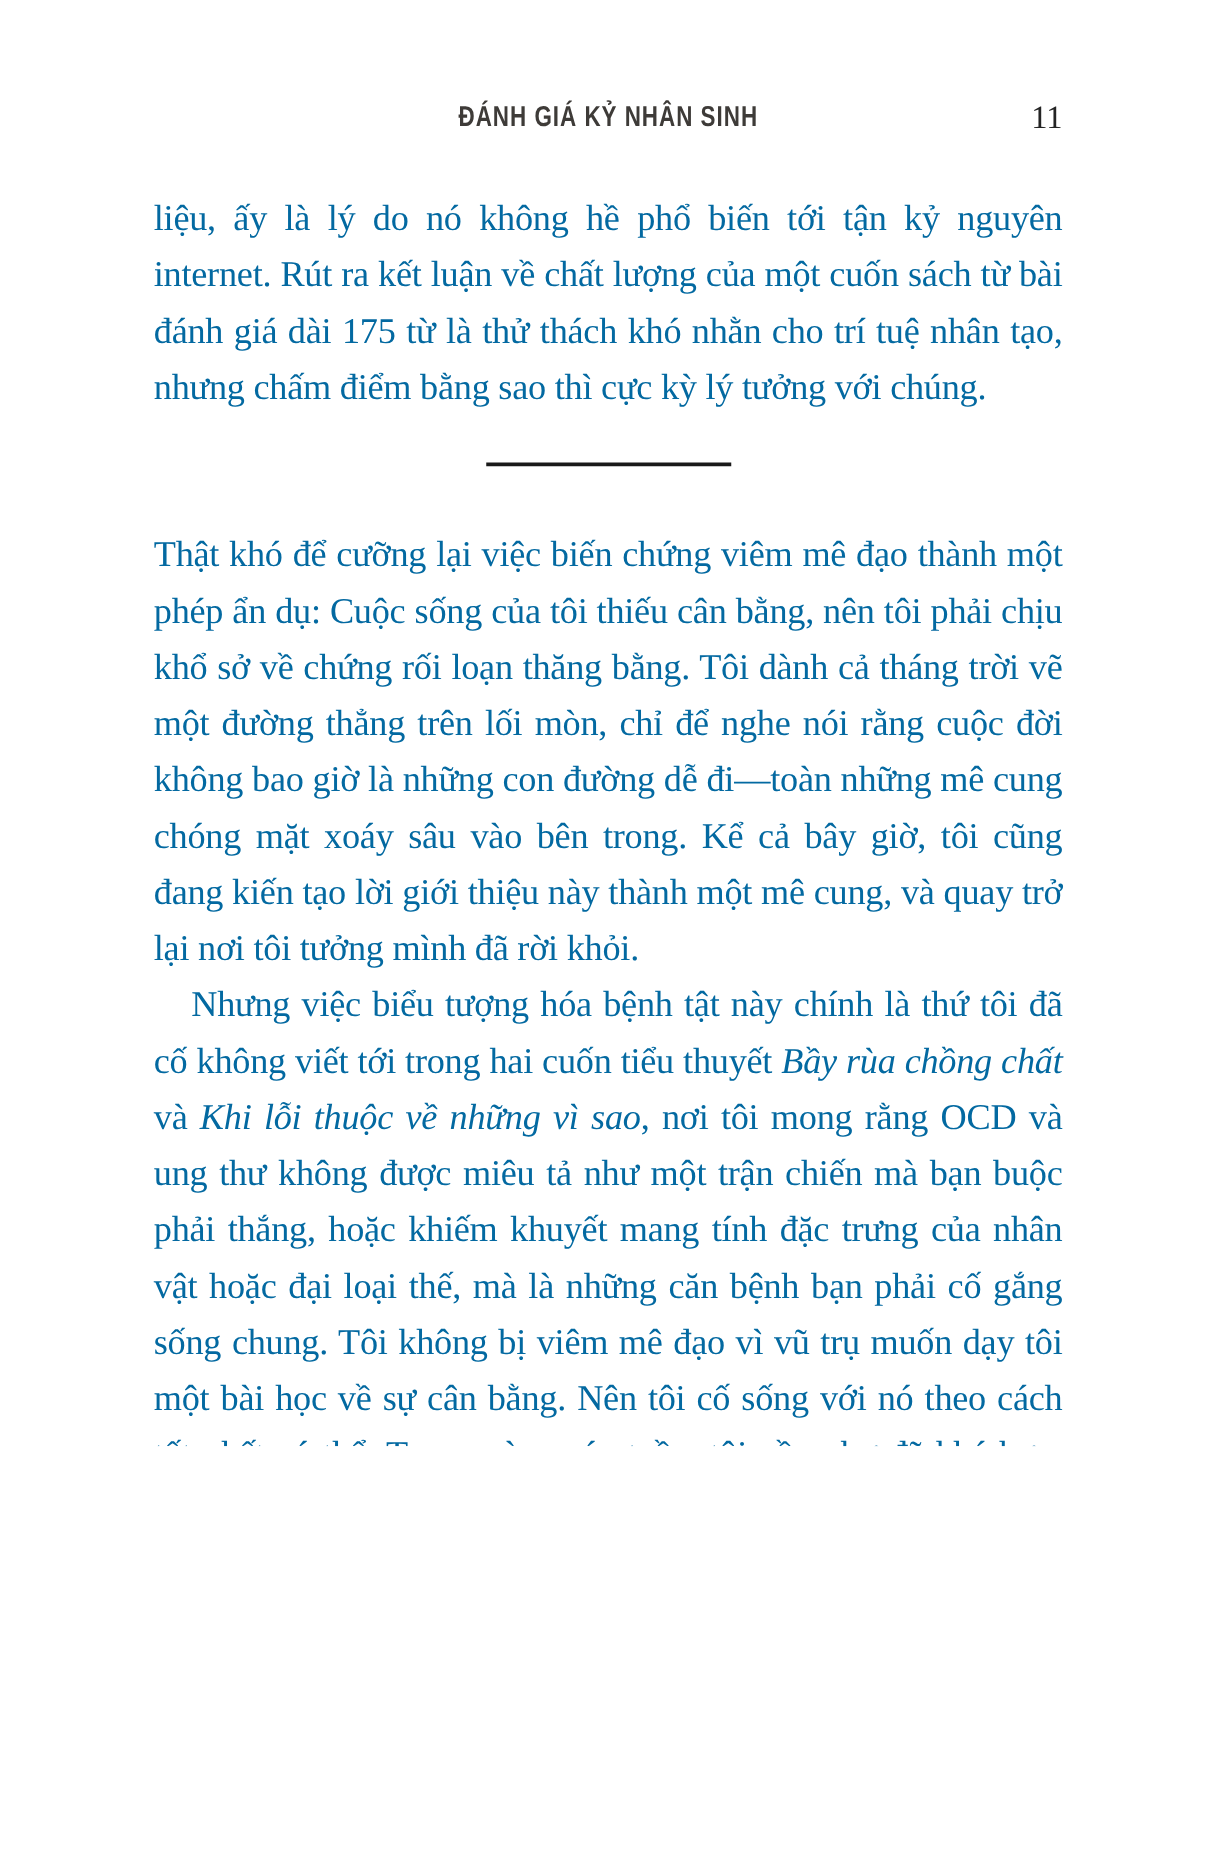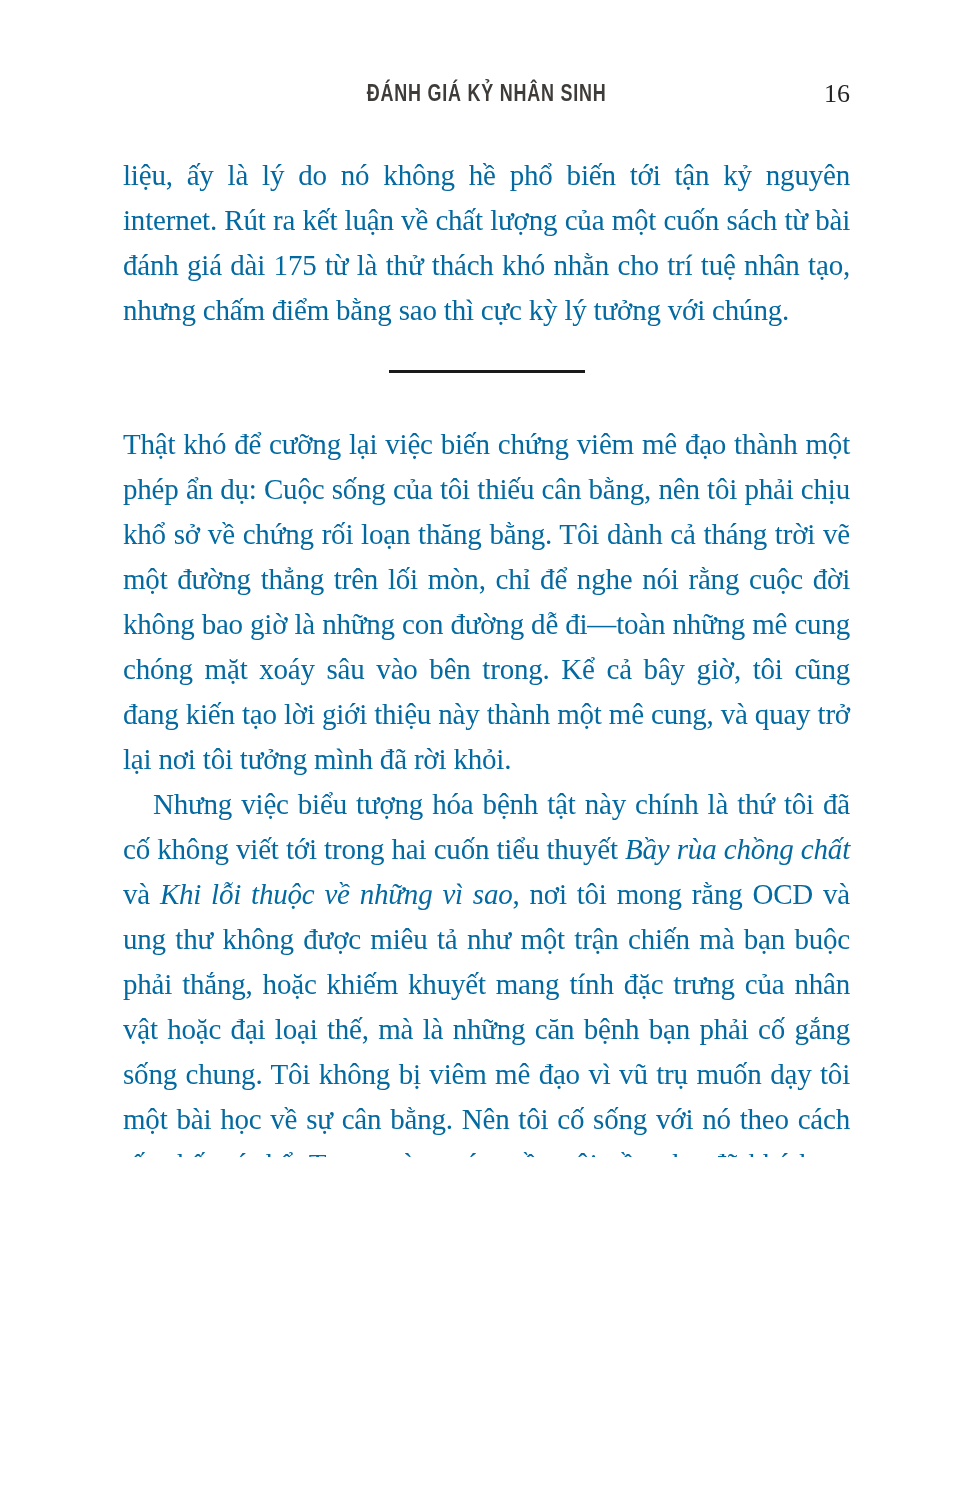--- a/index.html
+++ b/index.html
@@ -78,21 +78,21 @@
 </style>
 </head>
 <body>
 
 <div class="page">
 
   <header class="running-header">
     <div class="running-title-wrap">
       <span class="running-title">ĐÁNH GIÁ KỶ NHÂN SINH</span>
     </div>
-    <span class="page-number">16</span>
+    <span class="page-number">11</span>
   </header>
 
   <main class="page-body">
 
     <p class="para">liệu, ấy là lý do nó không hề phổ biến tới tận kỷ nguyên internet. Rút ra kết luận về chất lượng của một cuốn sách từ bài đánh giá dài 175 từ là thử thách khó nhằn cho trí tuệ nhân tạo, nhưng chấm điểm bằng sao thì cực kỳ lý tưởng với chúng.</p>
 
     <div class="section-divider"></div>
 
     <p class="para">Thật khó để cưỡng lại việc biến chứng viêm mê đạo thành một phép ẩn dụ: Cuộc sống của tôi thiếu cân bằng, nên tôi phải chịu khổ sở về chứng rối loạn thăng bằng. Tôi dành cả tháng trời vẽ một đường thẳng trên lối mòn, chỉ để nghe nói rằng cuộc đời không bao giờ là những con đường dễ đi—toàn những mê cung chóng mặt xoáy sâu vào bên trong. Kể cả bây giờ, tôi cũng đang kiến tạo lời giới thiệu này thành một mê cung, và quay trở lại nơi tôi tưởng mình đã rời khỏi.</p>
 

